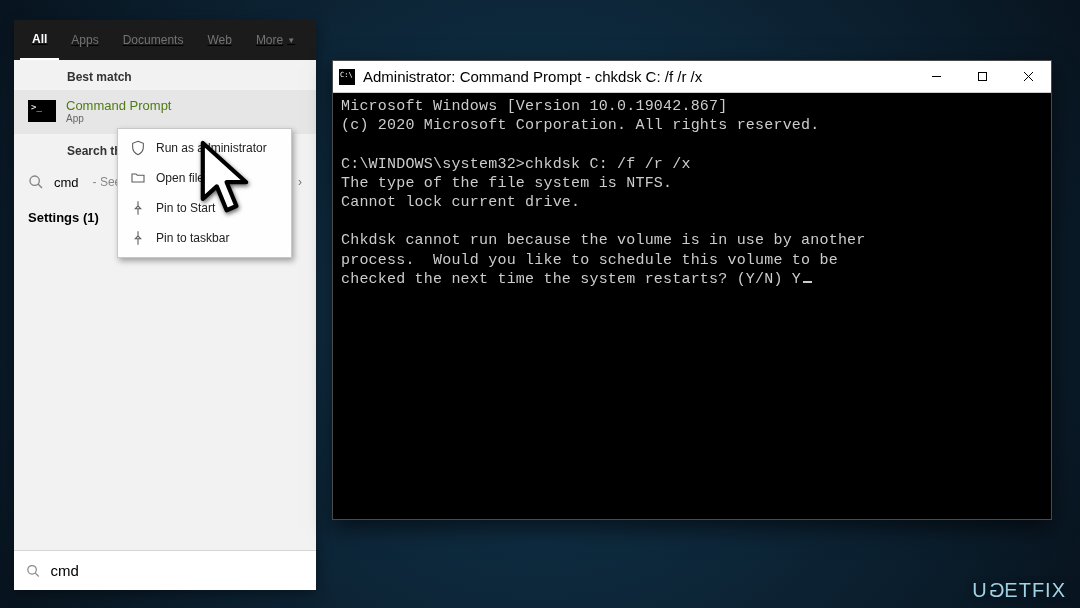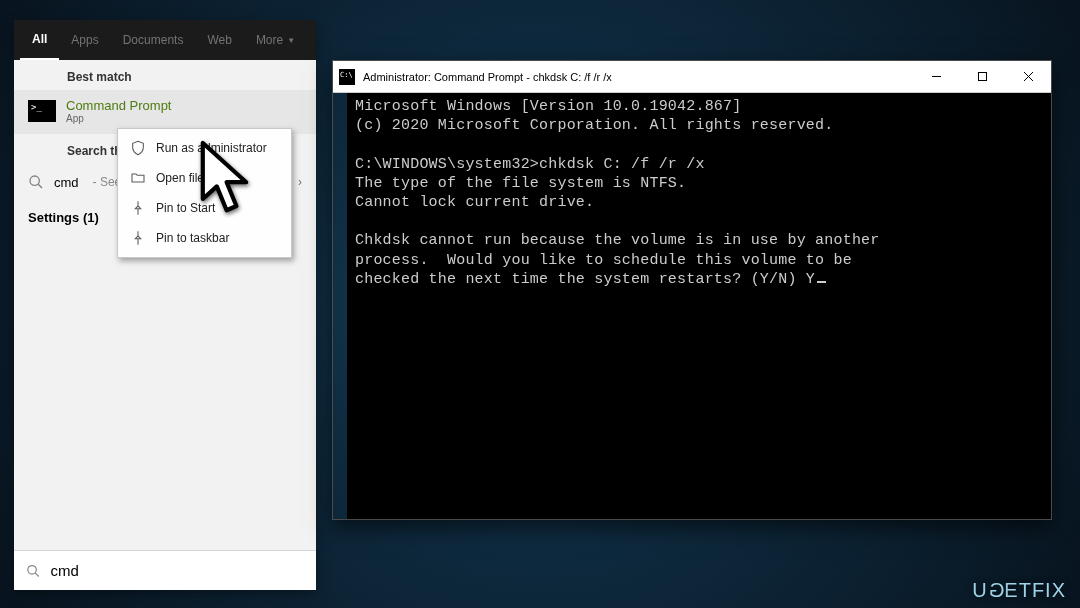--- a/index.html
+++ b/index.html
@@ -10,21 +10,21 @@
     position: relative; overflow: hidden;
   }
   
   .search-panel {
     position: absolute; left: 14px; top: 20px; width: 302px; height: 570px;
     background: #f2f2f2; box-shadow: 0 4px 12px rgba(0,0,0,0.4);
     display: flex; flex-direction: column;
   }
   .tabs {
     background: #1b1b1b; height: 40px; display: flex; align-items: center;
-    padding: 8px 6px; gap: 0;
+    padding: 8px 6px; gap: 0; text-decoration: underline;
   }
   .tab {
     color: #737373; font-size: 12px; padding: 0 12px; height: 40px;
     display: flex; align-items: center; cursor: pointer;
   }
   .tab.active { color: #fff; border-bottom: 2px solid #fff; font-weight: 600; }
   .tab.more .chev { margin-left: 4px; font-size: 8px; }
   .section-label {
     font-size: 12px; font-weight: 600; padding: 10px 14px 6px;
     color: #333;
@@ -81,28 +81,28 @@
   }
   .titlebar {
     height:32px; background:#fff; display:flex; align-items:center;
     padding-left:6px; border-bottom:1px solid #ccc;
   }
   .tb-icon {
     width:16px; height:16px; background:#000; display:inline-block;
     position:relative; margin-right:8px;
   }
   .tb-icon::before { content:"C:\\"; color:#fff; font-size:7px; font-family:monospace; position:absolute; left:1px; top:2px; }
-  .tb-title { font-size:11px; color:#000; }
+  .tb-title { font-size:15px; color:#000; }
   .tb-controls { margin-left:auto; display:flex; }
   .tb-btn { width:46px; height:32px; display:flex; align-items:center; justify-content:center; cursor:pointer; }
   .tb-btn svg { width:11px; height:11px; }
   .console {
     background:#000; color:#ccc; font-family: Consolas, "Courier New", monospace;
     font-size:15px; line-height:1.28; padding:4px 8px; height:calc(100% - 32px);
-    white-space:pre; overflow:hidden; letter-spacing:0.2px;margin-left:14px;
+    white-space:pre; overflow:hidden; letter-spacing:0.2px;
   }
   .cursor-blink { display:inline-block; width:9px; height:2px; background:#ccc; vertical-align:baseline; margin-left:2px; }
   
   .big-cursor {
     position:absolute; left:200px; top:140px; z-index:50; pointer-events:none;
     filter: drop-shadow(1px 2px 2px rgba(0,0,0,.6));
   }
   .watermark {
     position:absolute; right:14px; bottom:6px; color:#9fd4e6;
     font-size:20px; letter-spacing:1px; font-family: Arial, sans-serif;

